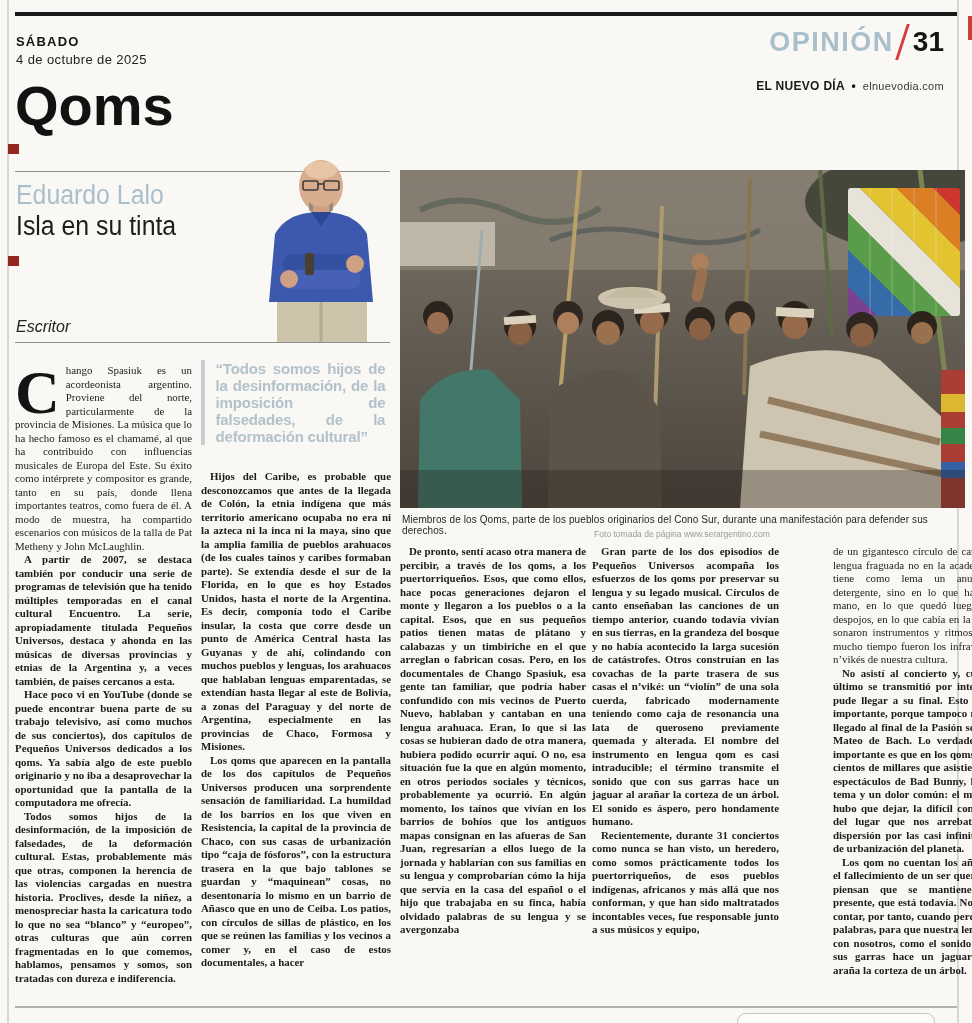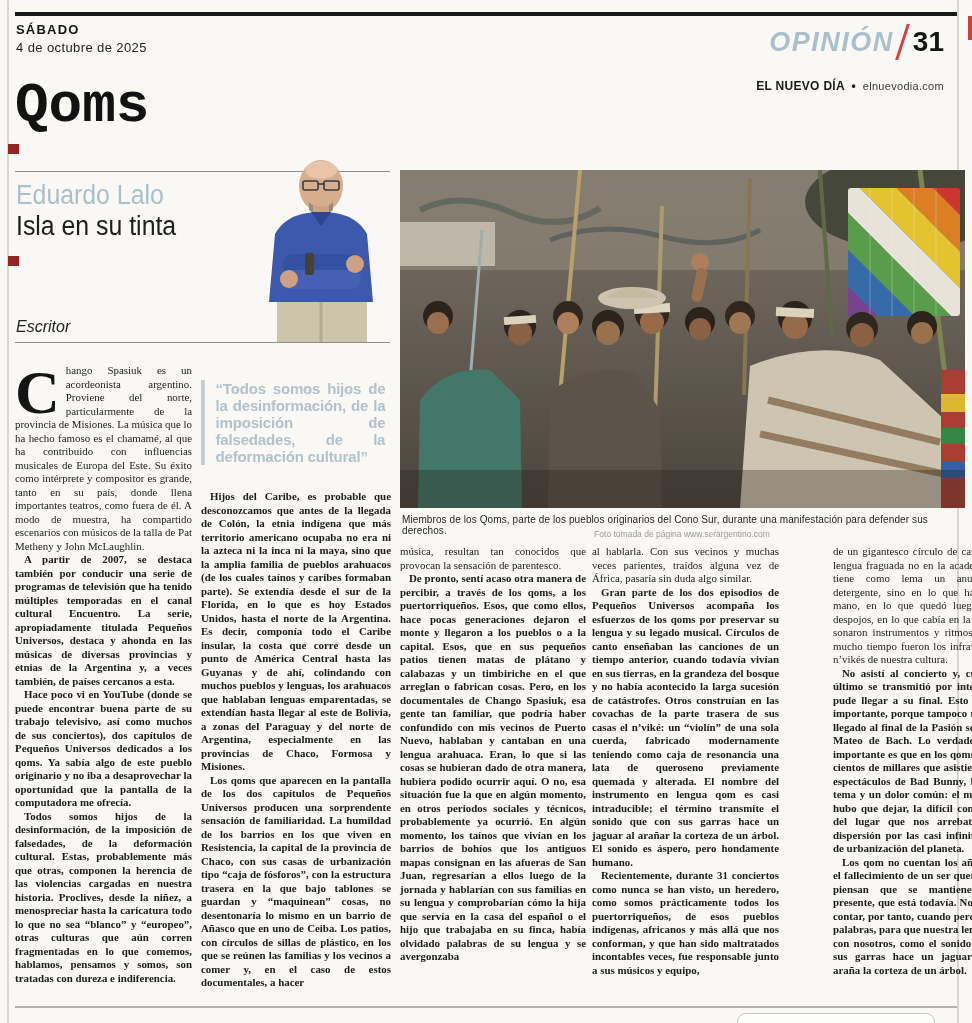--- a/index.html
+++ b/index.html
@@ -18,37 +18,37 @@
   .marker     { position:absolute; left:8px; width:11px; height:10px; background:#93261f; }
   .marker.m1  { top:144px; }
   .marker.m2  { top:256px; }
 
   .top-rule    { position:absolute; left:15px; top:12px; width:942px; height:4px; background:#191919; }
   .bottom-rule { position:absolute; left:15px; top:1006px; width:942px; height:2px; background:#b3b1ac; }
   .bottom-fragment { position:absolute; left:737px; top:1013px; width:198px; height:12px;
     background:#fdfdfc; border:1.5px solid #c6c5c1; border-bottom:none; border-radius:9px 9px 0 0; }
 
   
-  .kicker { position:absolute; left:16px; top:22px; }
+  .kicker { position:absolute; left:16px; top:34px; }
   .kicker-day  { font-weight:700; font-size:13px; letter-spacing:1.2px; color:#141414; }
   .kicker-date { font-size:13px; color:#222; margin-top:3px; letter-spacing:.4px; }
 
   .section-block { position:absolute; top:24px; right:28px; text-align:right; }
   .section-row { display:flex; align-items:center; justify-content:flex-end; }
-  .section-name { font-weight:700; font-size:27px; letter-spacing:1.5px; color:var(--accent-blue,#a9bfca);font-style:italic; }
+  .section-name { font-weight:700; font-size:27px; letter-spacing:1.5px; color:var(--accent-blue,#a9bfca); }
   .section-slash { width:3px; height:36px; background:var(--accent-red,#d63b3e);
      transform:skewX(-18deg); margin:0 9px 0 7px; }
   .section-number { font-weight:700; font-size:28px; color:#141414;text-align:right; }
   .brand-row { margin-top:19px; font-size:12px; color:#1a1a1a; letter-spacing:.3px; }
   .brand-name { font-weight:700; }
   .brand-sep  { font-weight:700; margin:0 3px; }
   .brand-site { font-weight:400; font-size:11px; color:#3a3a3a; }
 
   .headline { position:absolute; left:15px; top:78px;
-    font-family:Liberation Mono, monospace; font-weight:600; font-size:56px; line-height:1; color:#121212; }
+    font-family:Liberation Sans, sans-serif; font-weight:600; font-size:56px; line-height:1; color:#121212; }
 
   
   .author-rule-top    { position:absolute; left:15px; top:171px; width:375px; height:1px; background:#8f8f8f; }
   .author-rule-bottom { position:absolute; left:15px; top:342px; width:375px; height:1px; background:#8f8f8f; }
   .author-name { position:absolute; left:16px; top:180px; font-size:27px; font-weight:400;
     color:var(--accent-blue,#a9bfca); transform:scaleX(.92); transform-origin:0 50%; letter-spacing:0; }
   .column-title { position:absolute; left:16px; top:211px; font-size:27px; font-weight:400;
     color:#1d1d1d; transform:scaleX(.92); transform-origin:0 50%; }
   .author-role { position:absolute; left:16px; top:318px; font-style:italic; font-size:16px; color:#222; }
   .author-photo { position:absolute; left:253px; top:150px; width:137px; height:192px; }
@@ -59,21 +59,21 @@
     font-size:10px; color:#1f1f1f; letter-spacing:.1px; }
   .photo-credit { position:absolute; left:402px; top:529px; width:560px; text-align:center;
     font-size:8.5px; color:#9a9a99; }
 
   
   .col { position:absolute; font-family:"Liberation Serif", serif; font-size:10.9px; line-height:13.5px;
     color:#1b1b1b; text-align:justify; }
   .col p { margin:0; }
   .col p.indent { text-indent:9px;font-weight:bold; }
   .col1 { left:15px;  top:364px; width:177px; }
-  .col2 { left:201px; top:380px; width:190px; }
+  .col2 { left:201px; top:360px; width:190px; }
   .col3 { left:400px; top:545px; width:186px; }
   .col4 { left:592px; top:545px; width:187px; }
   .col5 { left:786px; top:545px; width:180px;margin-left:47px; }
 
   .dropcap { float:left; font-family:"Liberation Serif", serif; font-weight:700;
     font-size:62px; line-height:.78; padding:4px 6px 0 0; color:#141414; }
 
   .pull-quote { border-left:4px solid #c6cdd2; padding-left:11px; margin-bottom:25px;
     font-family:"Liberation Sans", sans-serif; font-weight:700; font-size:15.5px; line-height:17px;
     color:var(--quote-blue,#b2c1ca); transform:scaleX(.97); transform-origin:0 0; letter-spacing:-.2px; }
@@ -233,25 +233,23 @@
 
 <div class="col col2">
   <div class="pull-quote">“Todos somos hijos de la desinformación, de la imposición de falsedades, de la deformación cultural”</div>
   <div>
       <p class="indent">Hijos del Caribe, es probable que desconozcamos que antes de la llegada de Colón, la etnia indígena que más territorio americano ocupaba no era ni la azteca ni la inca ni la maya, sino que la amplia familia de pueblos arahuacos (de los cuales taínos y caribes formaban parte). Se extendía desde el sur de la Florida, en lo que es hoy Estados Unidos, hasta el norte de la Argentina. Es decir, componía todo el Caribe insular, la costa que corre desde un punto de América Central hasta las Guyanas y de ahí, colindando con muchos pueblos y lenguas, los arahuacos que hablaban lenguas emparentadas, se extendían hasta llegar al este de Bolivia, a zonas del Paraguay y del norte de Argentina, especialmente en las provincias de Chaco, Formosa y Misiones.</p>
       <p class="indent">Los qoms que aparecen en la pantalla de los dos capítulos de Pequeños Universos producen una sorprendente sensación de familiaridad. La humildad de los barrios en los que viven en Resistencia, la capital de la provincia de Chaco, con sus casas de urbanización tipo “caja de fósforos”, con la estructura trasera en la que bajo tablones se guardan y “maquinean” cosas, no desentonaría lo mismo en un barrio de Añasco que en uno de Ceiba. Los patios, con círculos de sillas de plástico, en los que se reúnen las familias y los vecinos a comer y, en el caso de estos documentales, a hacer</p>
     </div>
 </div>
 
 <div class="col col3">
-    <p>música, resultan tan conocidos que provocan la sensación de parentesco.</p>
     <p class="indent">De pronto, sentí acaso otra manera de percibir, a través de los qoms, a los puertorriqueños. Esos, que como ellos, hace pocas generaciones dejaron el monte y llegaron a los pueblos o a la capital. Esos, que en sus pequeños patios tienen matas de plátano y calabazas y un timbiriche en el que arreglan o fabrican cosas. Pero, en los documentales de Chango Spasiuk, esa gente tan familiar, que podría haber confundido con mis vecinos de Puerto Nuevo, hablaban y cantaban en una lengua arahuaca. Eran, lo que si las cosas se hubieran dado de otra manera, hubiera podido ocurrir aquí. O no, esa situación fue la que en algún momento, en otros periodos sociales y técnicos, probablemente ya ocurrió. En algún momento, los taínos que vivían en los barrios de bohíos que los antiguos mapas consignan en las afueras de San Juan, regresarían a ellos luego de la jornada y hablarían con sus familias en su lengua y comprobarían cómo la hija que servía en la casa del español o el hijo que trabajaba en su finca, había olvidado palabras de su lengua y se avergonzaba</p>
   </div>
 <div class="col col4">
-    <p>al hablarla. Con sus vecinos y muchas veces parientes, traídos alguna vez de África, pasaría sin duda algo similar.</p>
     <p class="indent">Gran parte de los dos episodios de Pequeños Universos acompaña los esfuerzos de los qoms por preservar su lengua y su legado musical. Círculos de canto enseñaban las canciones de un tiempo anterior, cuando todavía vivían en sus tierras, en la grandeza del bosque y no había acontecido la larga sucesión de catástrofes. Otros construían en las covachas de la parte trasera de sus casas el n’viké: un “violín” de una sola cuerda, fabricado modernamente teniendo como caja de resonancia una lata de queroseno previamente quemada y alterada. El nombre del instrumento en lengua qom es casi intraducible; el término transmite el sonido que con sus garras hace un jaguar al arañar la corteza de un árbol. El sonido es áspero, pero hondamente humano.</p>
     <p class="indent">Recientemente, durante 31 conciertos como nunca se han visto, un heredero, como somos prácticamente todos los puertorriqueños, de esos pueblos indígenas, africanos y más allá que nos conforman, y que han sido maltratados incontables veces, fue responsable junto a sus músicos y equipo,</p>
   </div>
 <div class="col col5">
     <p>de un gigantesco círculo de canto en su lengua fraguada no en la academia, que tiene como lema un anuncio de detergente, sino en lo que había a la mano, en lo que quedó luego de los despojos, en lo que cabía en la olla. Allí sonaron instrumentos y ritmos que por mucho tiempo fueron los infravalorados n’vikés de nuestra cultura.</p>
     <p class="indent">No asistí al concierto y, cuando el último se transmitió por internet, no pude llegar a su final. Esto no es lo importante, porque tampoco nunca he llegado al final de la Pasión según San Mateo de Bach. Lo verdaderamente importante es que en los qoms y en los cientos de millares que asistieron a los espectáculos de Bad Bunny, había un tema y un dolor común: el monte que hubo que dejar, la difícil continuidad del lugar que nos arrebataron, la dispersión por las casi infinitas casas de urbanización del planeta.</p>
     <p class="indent">Los qom no cuentan los años desde el fallecimiento de un ser querido. Así, piensan que se mantiene en el presente, que está todavía. No hay que contar, por tanto, cuando perdimos las palabras, para que nuestra lengua siga con nosotros, como el sonido que con sus garras hace un jaguar cuando araña la corteza de un árbol.</p>
   </div>
 
 <div class="bottom-rule"></div>

